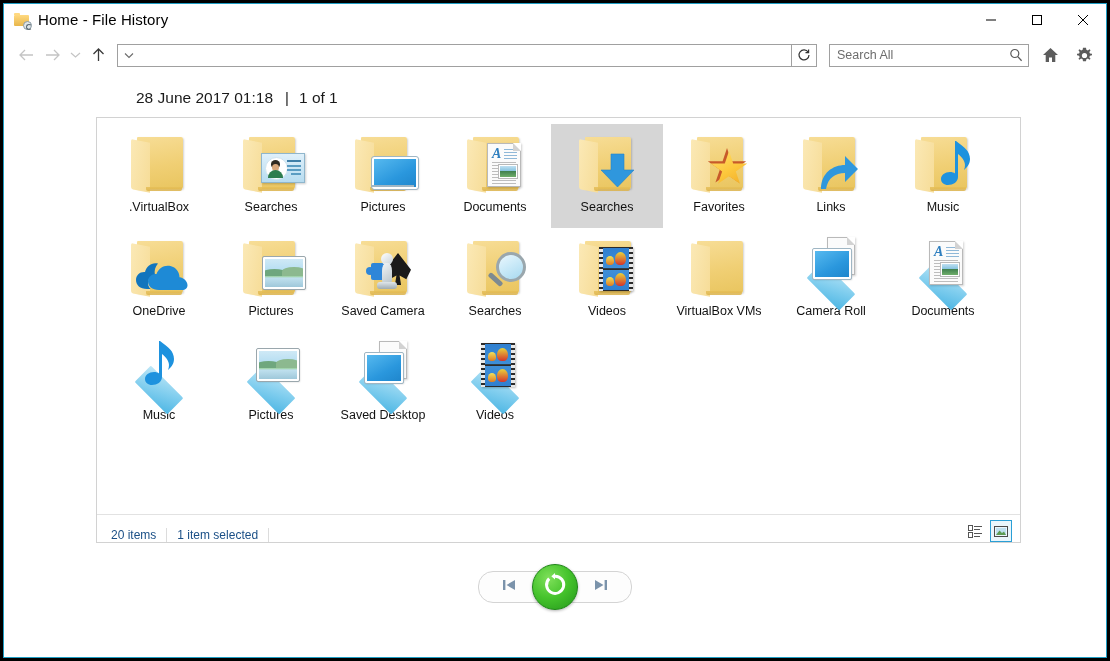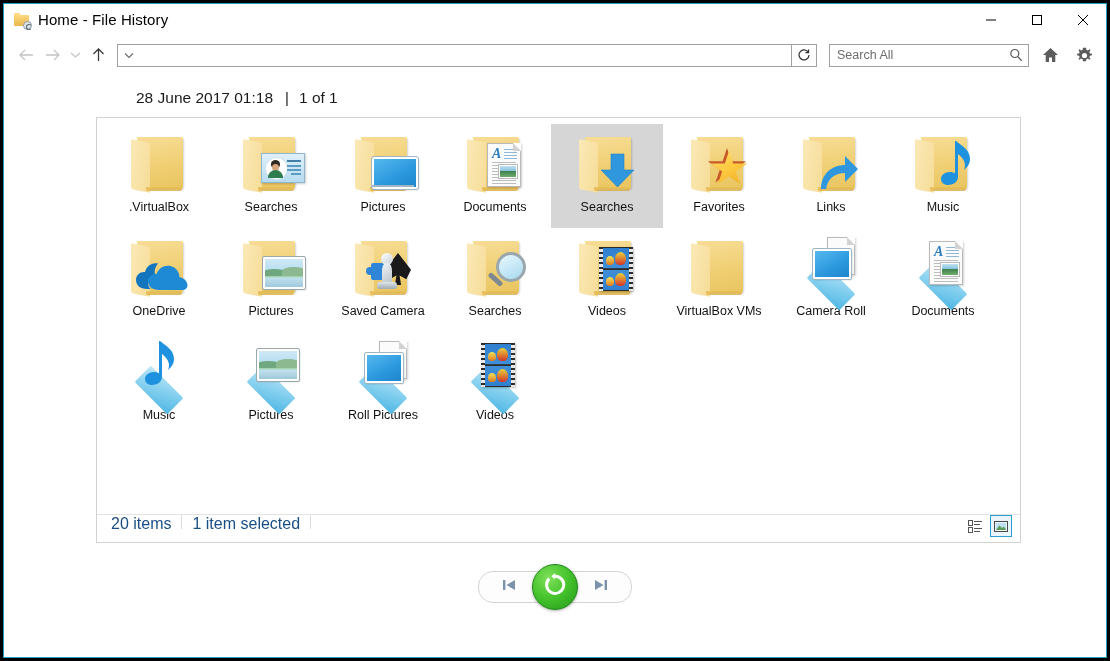--- a/index.html
+++ b/index.html
@@ -235,22 +235,22 @@
     border-radius:40% 40% 18% 18%;}
   .pawn .base{position:absolute;background:linear-gradient(180deg,#dfe6ea,#9fabb2);border-radius:3px;}
   .spade{position:absolute;background:#1a1a1a;
     clip-path:polygon(50% 0%,100% 52%,82% 82%,56% 70%,62% 100%,38% 100%,44% 70%,18% 82%,0% 52%);}
   .puzzle{position:absolute;background:#2f86d8;border-radius:2px;}
   .puzzle:before{content:"";position:absolute;left:-5px;top:4px;width:8px;height:8px;
     border-radius:50%;background:#2f86d8;}
   
   .statusbar{
     height:28px;min-height:28px;border-top:1px solid #e2e2e2;
-    display:flex;align-items:flex-start;padding:0 6px 0 14px;box-sizing:border-box;
-    font-size:16px;color:#1a4f86;
+    display:flex;align-items:flex-end;padding:0 6px 0 14px;box-sizing:border-box;
+    font-size:12px;color:#1a4f86;
   }
   .sb-div{width:1px;height:14px;background:#dcdcdc;margin:0 10px;}
   .sb-right{margin-left:auto;display:flex;align-items:center;gap:4px;padding-right:2px;}
   .viewbtn{
     width:22px;height:22px;display:flex;align-items:center;justify-content:center;
     box-sizing:border-box;
   }
   .viewbtn.active{border:1px solid #2a9fd6;background:#eaf6fc;}
   
   .bottomnav{
@@ -638,21 +638,21 @@
           <div class="item-label">Pictures</div>
         </div>
         <div class="item">
           <div class="ico-wrap">
             <div class="plinth">
               <div class="top"></div>
             </div>
             <div class="emb doc-page" style="left:32px;top:2px;width:26px;height:36px"></div>
             <div class="emb monitor" style="left:18px;top:14px;width:34px;height:26px;border-radius:1px"></div>
           </div>
-          <div class="item-label">Roll Pictures</div>
+          <div class="item-label">Saved Desktop</div>
         </div>
         <div class="item">
           <div class="ico-wrap">
             <div class="plinth">
               <div class="top"></div>
             </div>
             <div class="emb film" style="left:22px;top:4px;width:34px;height:44px">
               <div class="frames"></div>
               <div class="balloon" style="left:16px;top:5px;width:11px;height:13px;background:linear-gradient(180deg,#e8d23a,#d4342b)"></div>
               <div class="balloon" style="left:7px;top:9px;width:8px;height:9px;background:linear-gradient(180deg,#f0e25a,#e07a22)"></div>

